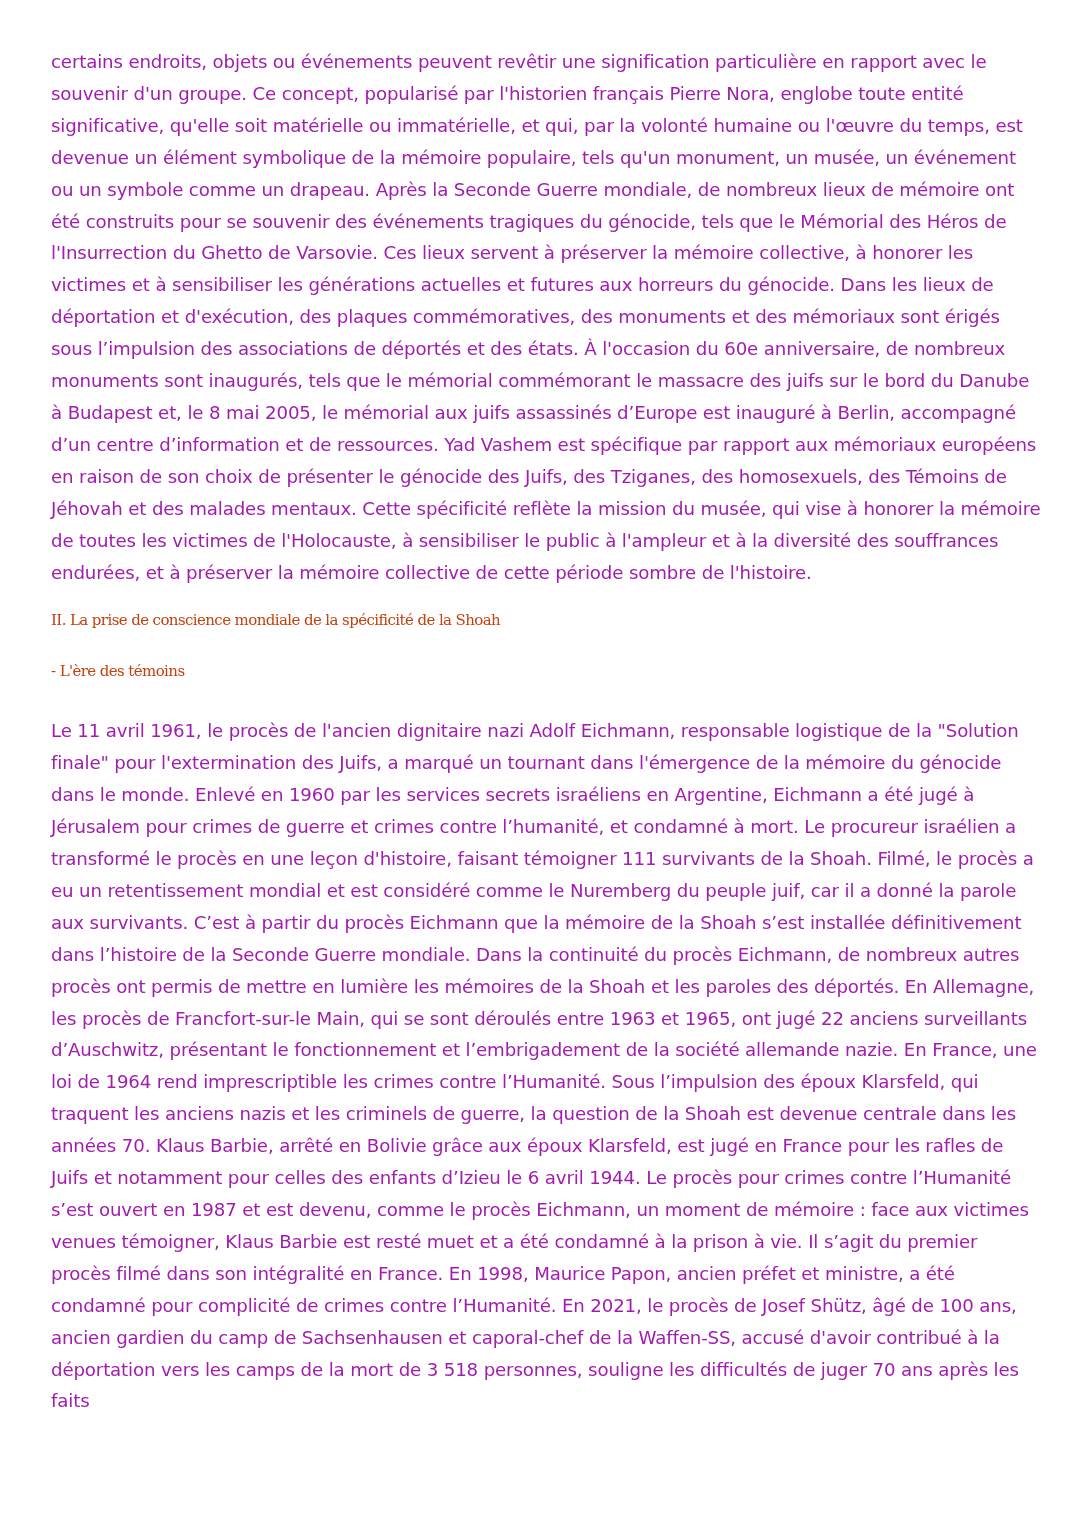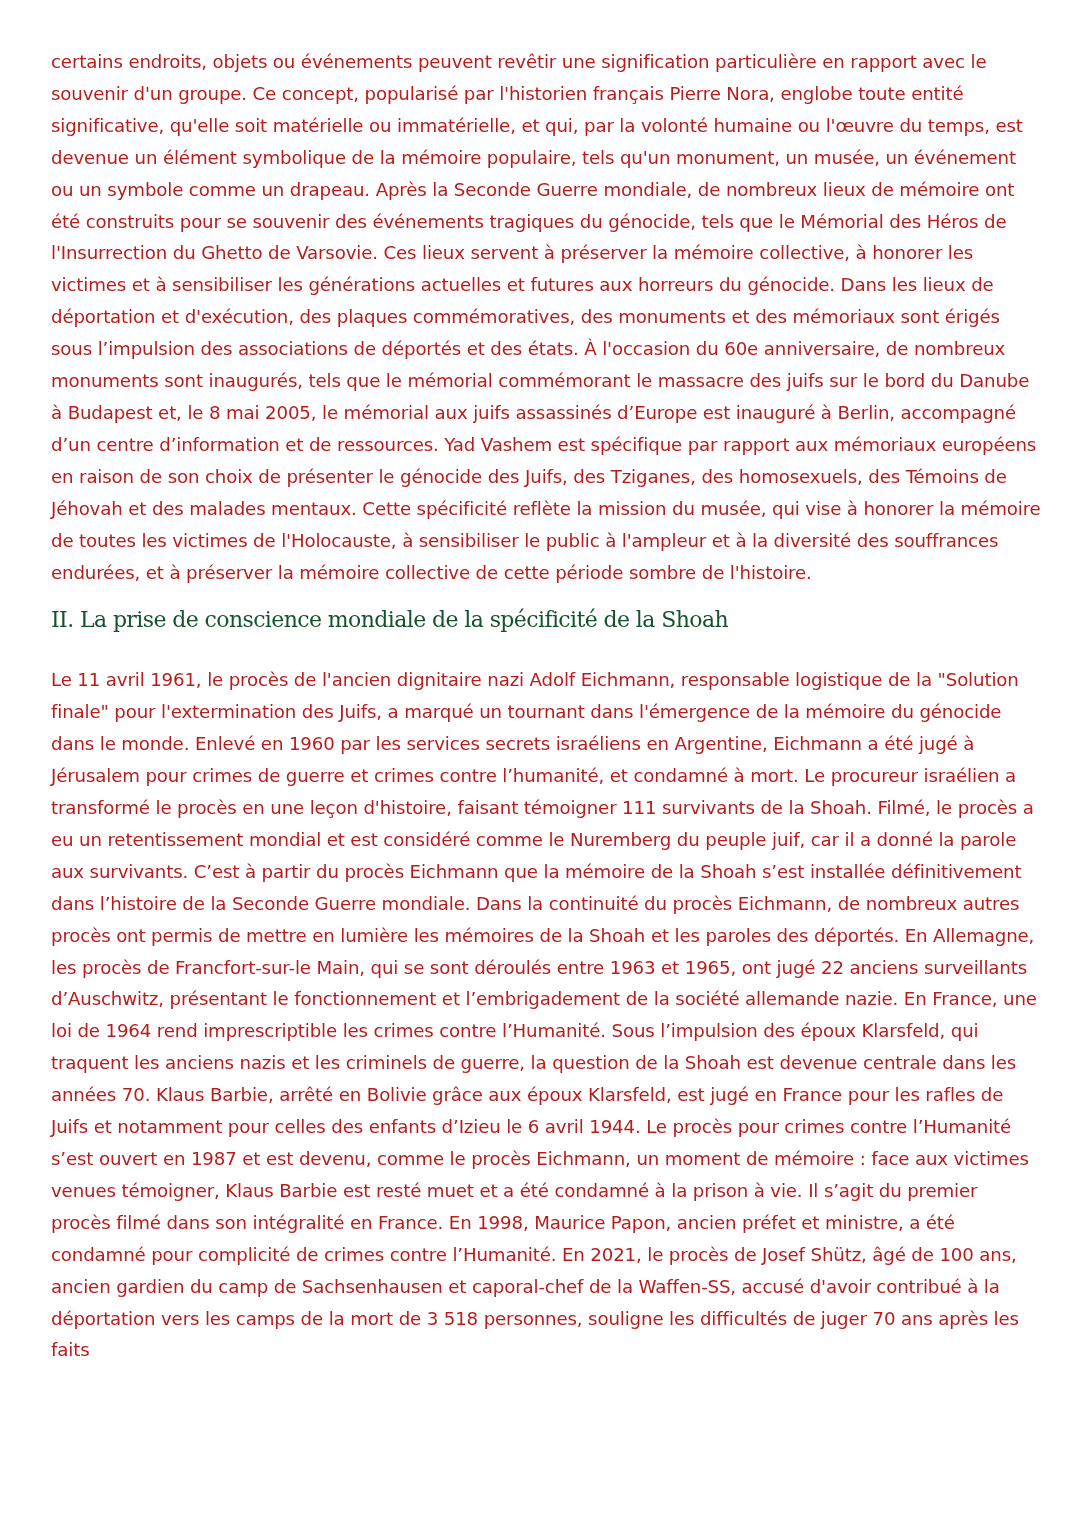--- a/index.html
+++ b/index.html
@@ -19,43 +19,44 @@
       top: 46px;
       width: 990px;
       color: #1a1a1a;
     }
     .para {
       font-family: "DejaVu Sans", sans-serif;
       font-size: 18.2px;
       line-height: 31.9px;
       letter-spacing: -0.15px;
       margin: 0;
-      color: #b91c1c;
+      color: #a21caf;
     }
     .heading {
       font-family: "DejaVu Serif", serif;
-      font-size: 22px;
+      font-size: 15px;
       line-height: 24px;
       letter-spacing: -0.6px;
-      color: #14532d;
+      color: #c2410c;
       margin: 0;
     }
     #section-heading {
       margin-top: 20px;
     }
     #subsection-heading {
       margin-top: 27px;
     }
     #para-2 {
       margin-top: 32px;
     }
   </style>
 </head>
 <body>
 
 <div class="page">
   <p class="para" id="para-1">certains endroits, objets ou événements peuvent revêtir une signification particulière en rapport avec le souvenir d'un groupe. Ce concept, popularisé par l'historien français Pierre Nora, englobe toute entité significative, qu'elle soit matérielle ou immatérielle, et qui, par la volonté humaine ou l'œuvre du temps, est devenue un élément symbolique de la mémoire populaire, tels qu'un monument, un musée, un événement ou un symbole comme un drapeau. Après la Seconde Guerre mondiale, de nombreux lieux de mémoire ont été construits pour se souvenir des événements tragiques du génocide, tels que le Mémorial des Héros de l'Insurrection du Ghetto de Varsovie. Ces lieux servent à préserver la mémoire collective, à honorer les victimes et à sensibiliser les générations actuelles et futures aux horreurs du génocide. Dans les lieux de déportation et d'exécution, des plaques commémoratives, des monuments et des mémoriaux sont érigés sous l’impulsion des associations de déportés et des états. À l'occasion du 60e anniversaire, de nombreux monuments sont inaugurés, tels que le mémorial commémorant le massacre des juifs sur le bord du Danube à Budapest et, le 8 mai 2005, le mémorial aux juifs assassinés d’Europe est inauguré à Berlin, accompagné d’un centre d’information et de ressources. Yad Vashem est spécifique par rapport aux mémoriaux européens en raison de son choix de présenter le génocide des Juifs, des Tziganes, des homosexuels, des Témoins de Jéhovah et des malades mentaux. Cette spécificité reflète la mission du musée, qui vise à honorer la mémoire de toutes les victimes de l'Holocauste, à sensibiliser le public à l'ampleur et à la diversité des souffrances endurées, et à préserver la mémoire collective de cette période sombre de l'histoire.</p>
 
   <p class="heading" id="section-heading">II. La prise de conscience mondiale de la spécificité de la Shoah</p>
 
+  <p class="heading" id="subsection-heading">- L'ère des témoins</p>
 
   <p class="para" id="para-2">Le 11 avril 1961, le procès de l'ancien dignitaire nazi Adolf Eichmann, responsable logistique de la "Solution finale" pour l'extermination des Juifs, a marqué un tournant dans l'émergence de la mémoire du génocide dans le monde. Enlevé en 1960 par les services secrets israéliens en Argentine, Eichmann a été jugé à Jérusalem pour crimes de guerre et crimes contre l’humanité, et condamné à mort. Le procureur israélien a transformé le procès en une leçon d'histoire, faisant témoigner 111 survivants de la Shoah. Filmé, le procès a eu un retentissement mondial et est considéré comme le Nuremberg du peuple juif, car il a donné la parole aux survivants. C’est à partir du procès Eichmann que la mémoire de la Shoah s’est installée définitivement dans l’histoire de la Seconde Guerre mondiale. Dans la continuité du procès Eichmann, de nombreux autres procès ont permis de mettre en lumière les mémoires de la Shoah et les paroles des déportés. En Allemagne, les procès de Francfort-sur-le Main, qui se sont déroulés entre 1963 et 1965, ont jugé 22 anciens surveillants d’Auschwitz, présentant le fonctionnement et l’embrigadement de la société allemande nazie. En France, une loi de 1964 rend imprescriptible les crimes contre l’Humanité. Sous l’impulsion des époux Klarsfeld, qui traquent les anciens nazis et les criminels de guerre, la question de la Shoah est devenue centrale dans les années 70. Klaus Barbie, arrêté en Bolivie grâce aux époux Klarsfeld, est jugé en France pour les rafles de Juifs et notamment pour celles des enfants d’Izieu le 6 avril 1944. Le procès pour crimes contre l’Humanité s’est ouvert en 1987 et est devenu, comme le procès Eichmann, un moment de mémoire : face aux victimes venues témoigner, Klaus Barbie est resté muet et a été condamné à la prison à vie. Il s’agit du premier procès filmé dans son intégralité en France. En 1998, Maurice Papon, ancien préfet et ministre, a été condamné pour complicité de crimes contre l’Humanité. En 2021, le procès de Josef Shütz, âgé de 100 ans, ancien gardien du camp de Sachsenhausen et caporal-chef de la Waffen-SS, accusé d'avoir contribué à la déportation vers les camps de la mort de 3 518 personnes, souligne les difficultés de juger 70 ans après les faits</p>
 </div>
 
 </body></html>

